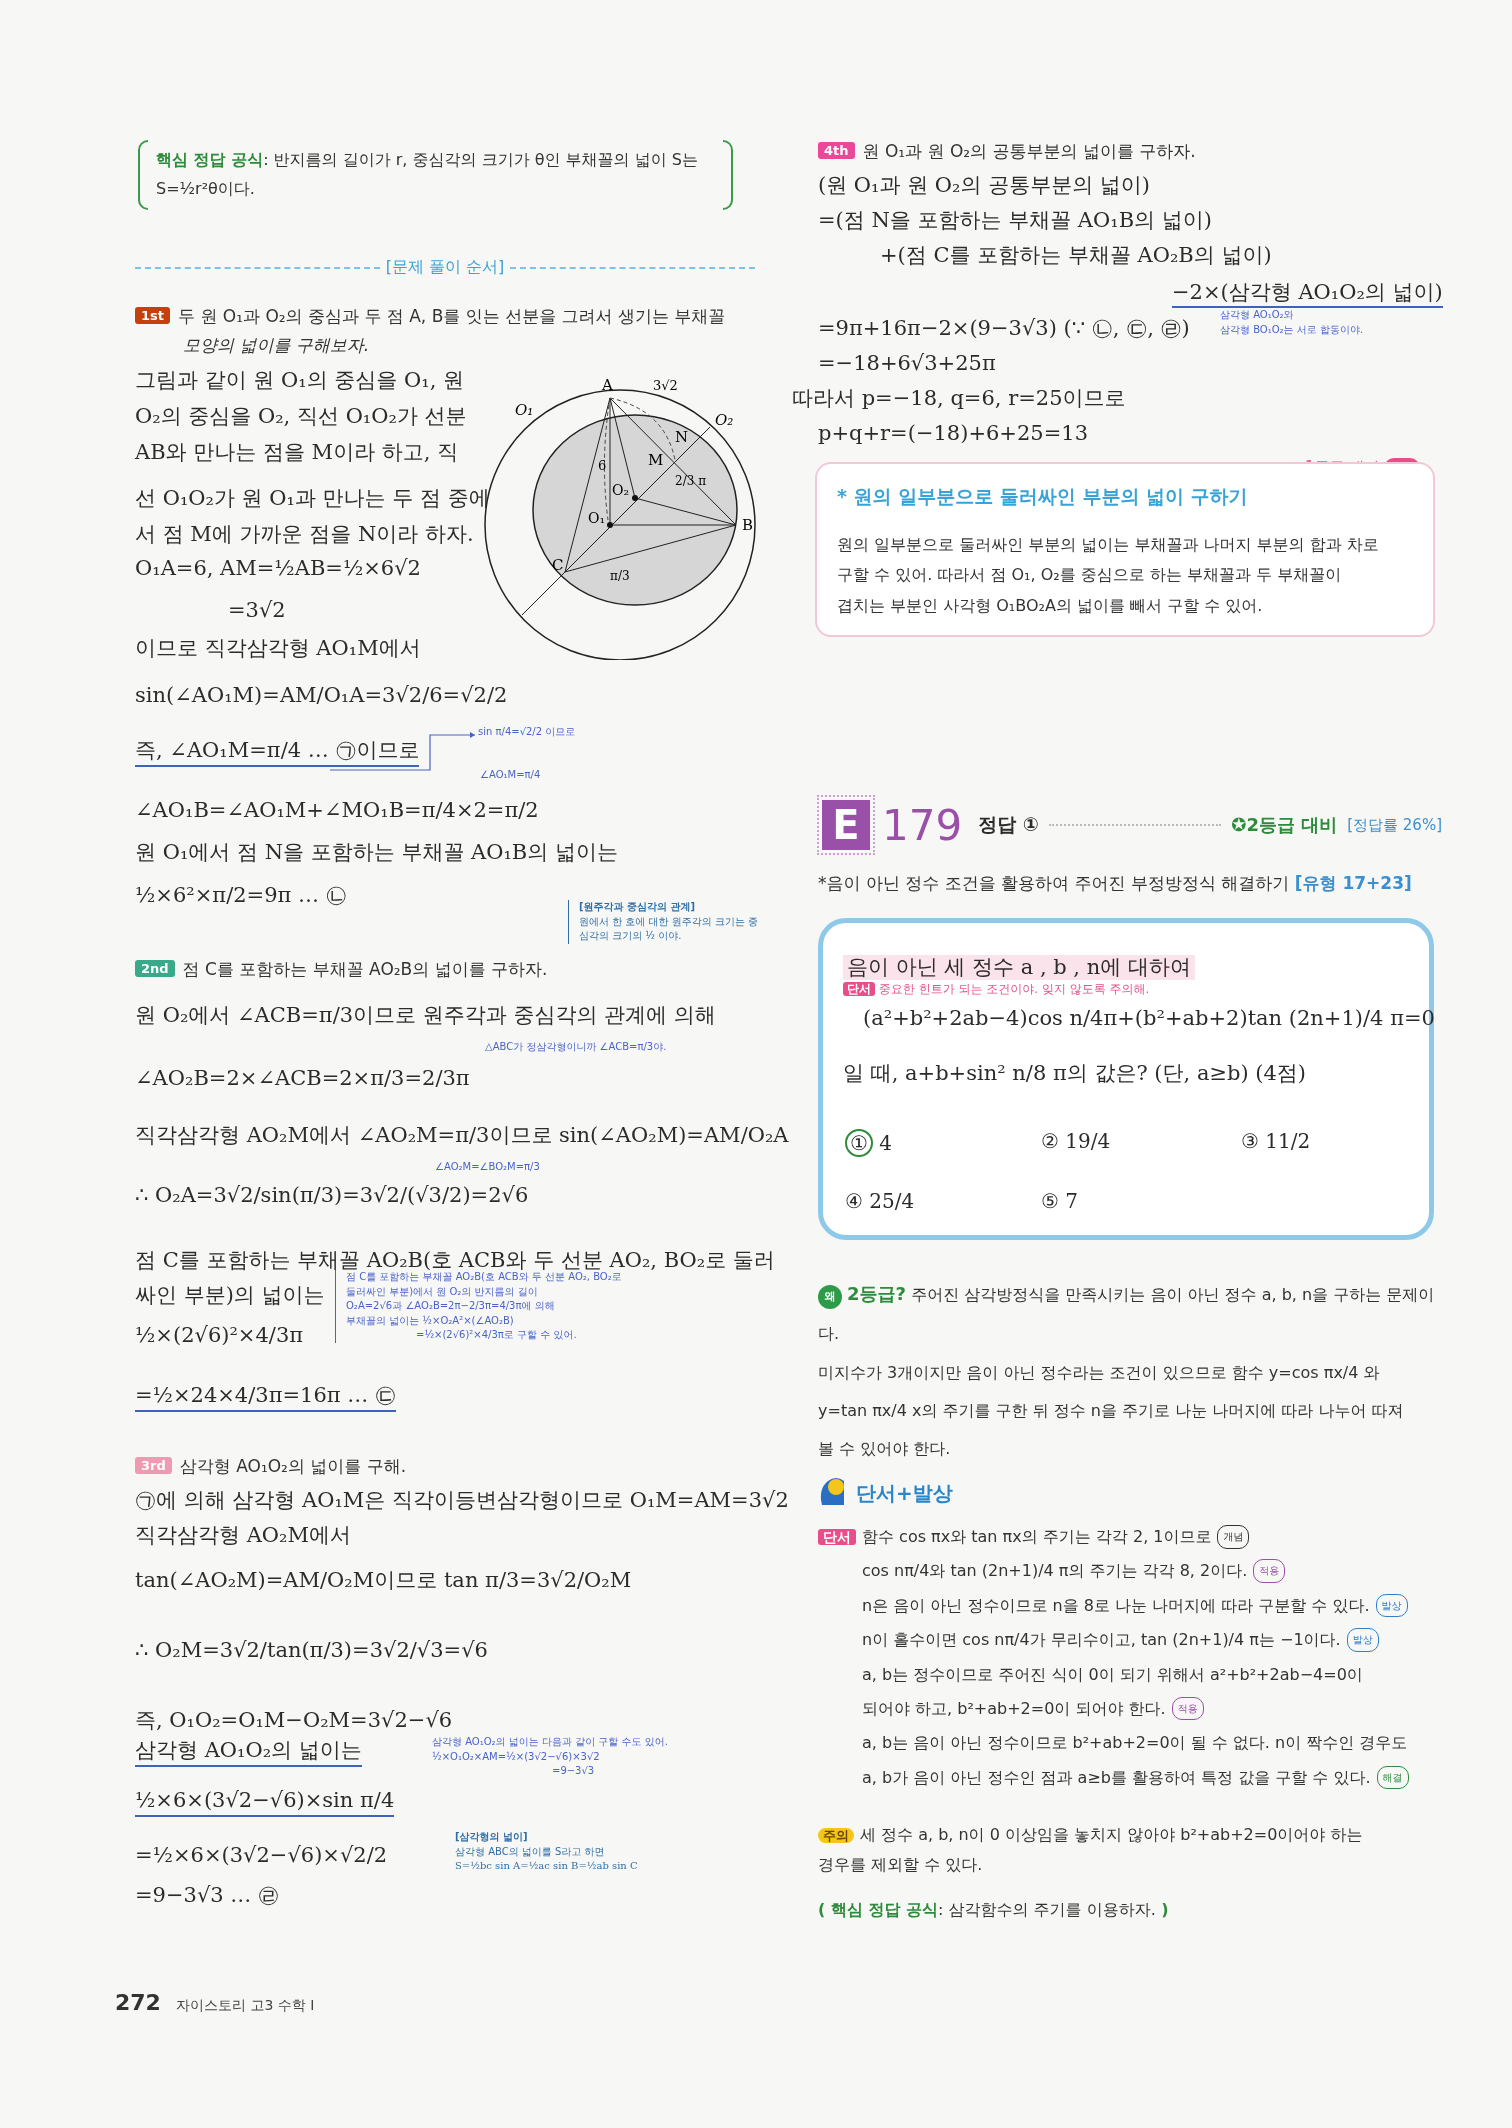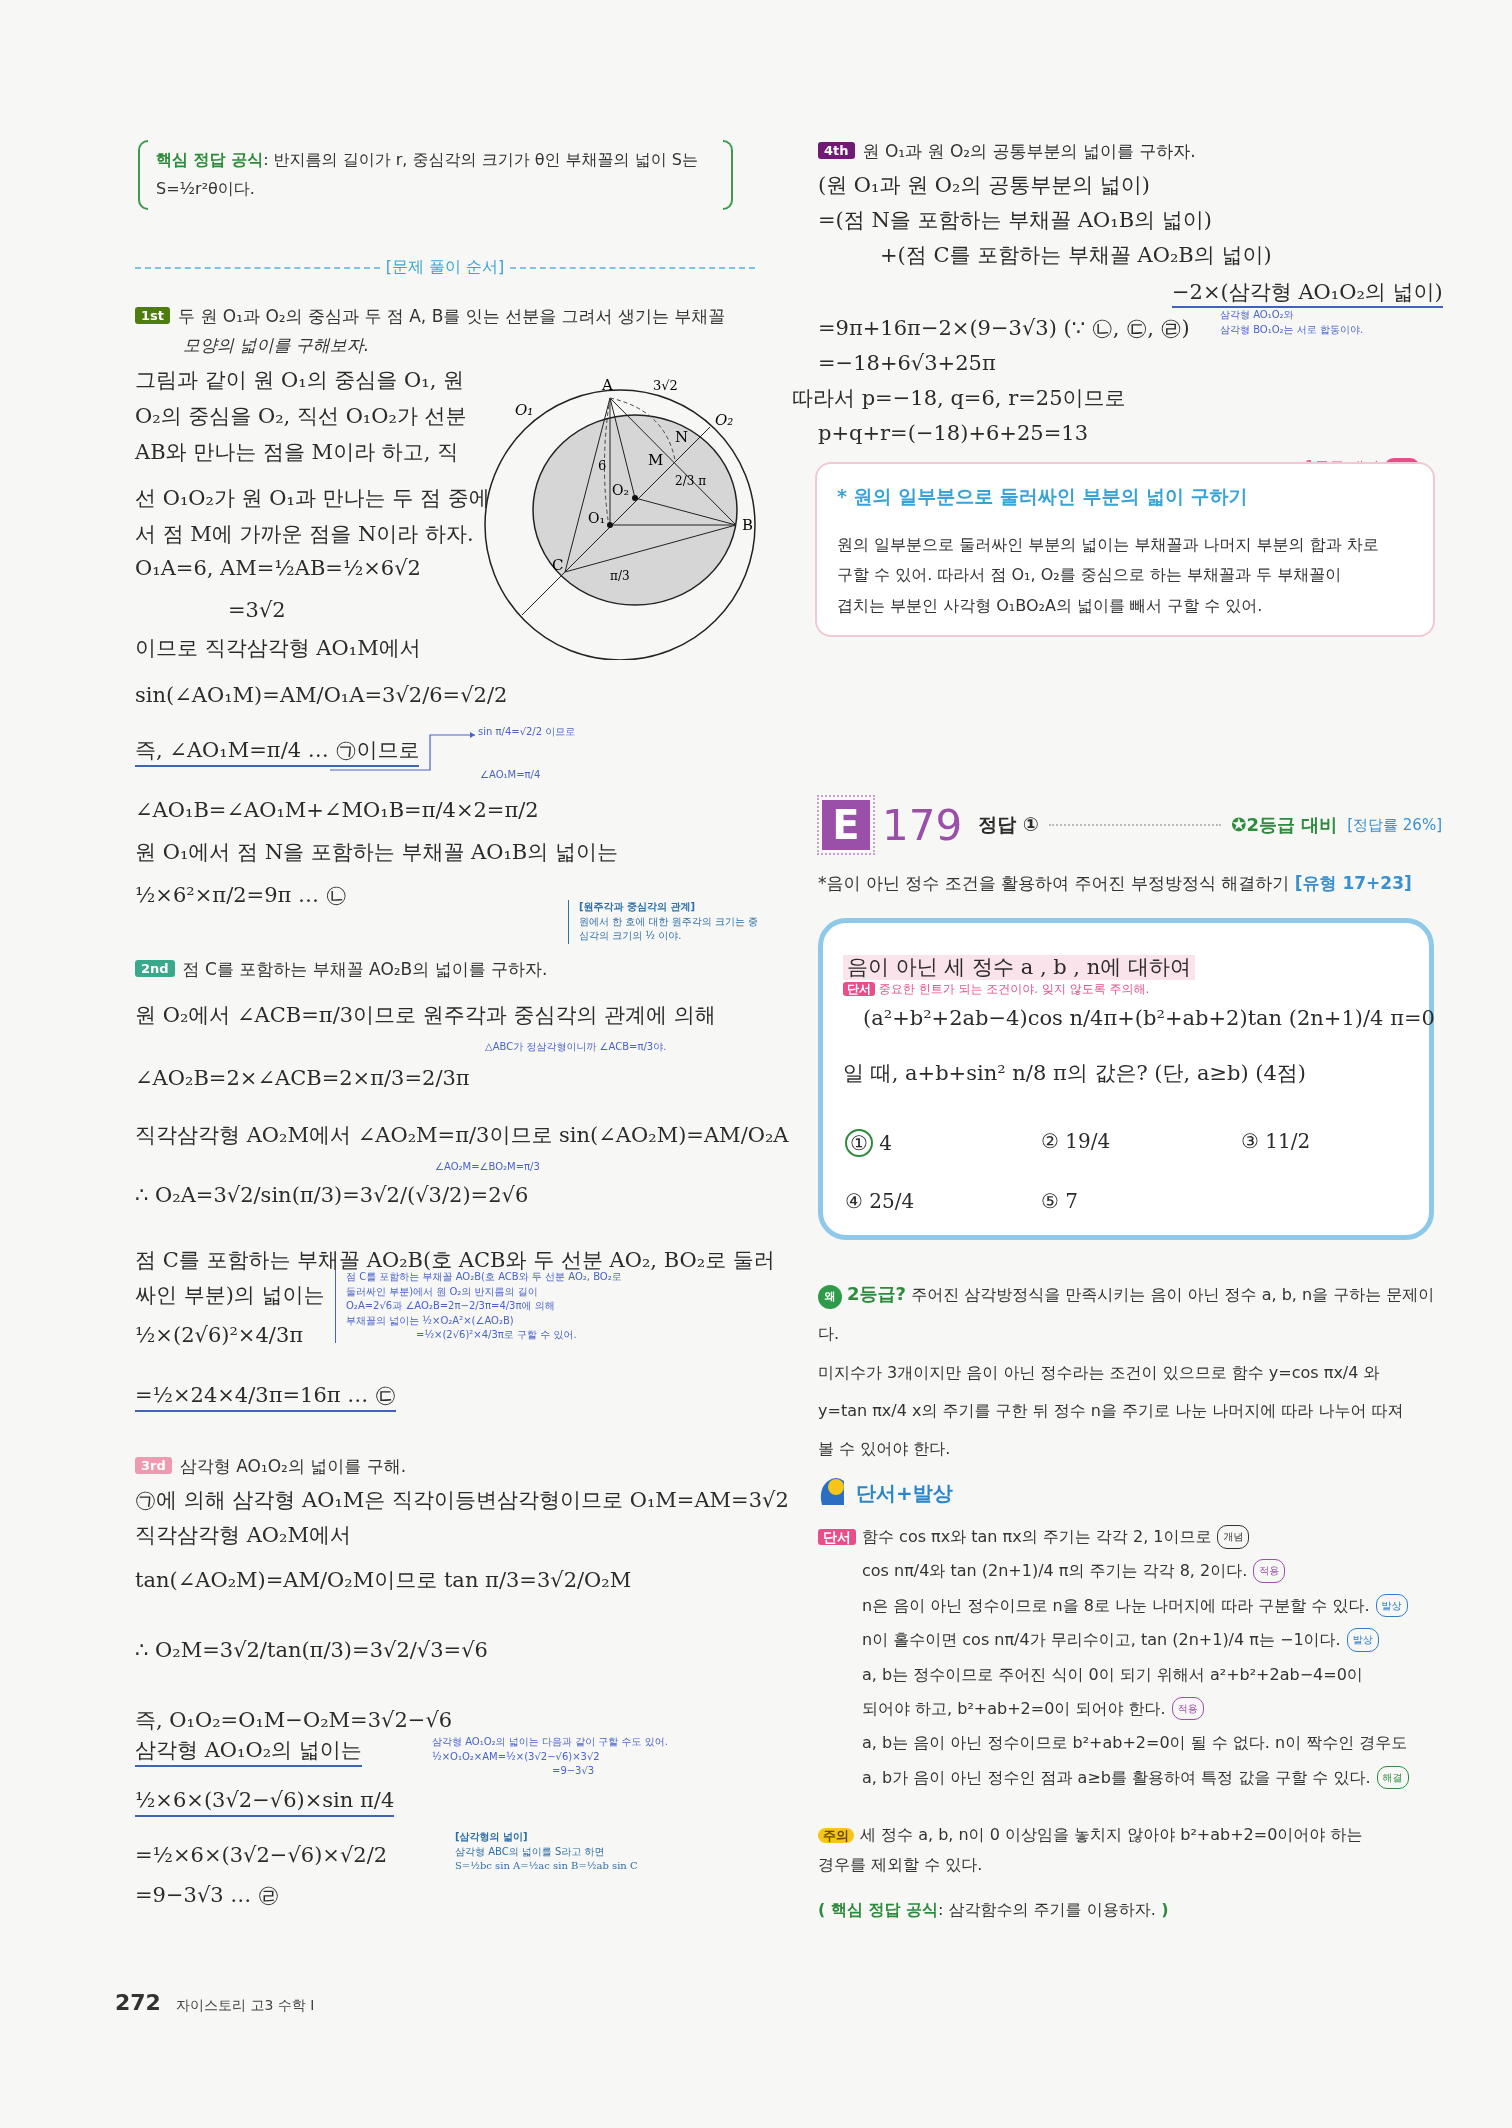--- a/index.html
+++ b/index.html
@@ -4,21 +4,21 @@
 <style>
   * { box-sizing: border-box; margin: 0; padding: 0; }
   html, body { width: 1512px; height: 2128px; background: #f7f7f6; }
   body { position: relative; font-family: "DejaVu Serif", "Liberation Serif", serif; color: #2b2b2b; overflow: hidden; }
   .sans { font-family: "DejaVu Sans", "Liberation Sans", sans-serif; }
   .abs { position: absolute; }
   .line { font-size: 21px; line-height: 1.0; white-space: nowrap; }
   .note { font-family: "DejaVu Sans", "Liberation Sans", sans-serif; color: #4a63c9; font-size: 10px; line-height: 1.45; }
   .note.teal { color: #2f6fa8; }
   .step-badge { display: inline-block; font-family: "DejaVu Sans", sans-serif; font-size: 13px; font-weight: bold; color: #fff; padding: 1px 6px; border-radius: 3px; margin-right: 8px; vertical-align: 2px; }
-  .b1 { background: #4d7c0f; } .b2 { background: #3aa88a; } .b3 { background: #ee9ab0; } .b4 { background: #701a75; }
+  .b1 { background: #c2410c; } .b2 { background: #3aa88a; } .b3 { background: #ee9ab0; } .b4 { background: #ec4899; }
   .step-title { font-family: "DejaVu Sans", sans-serif; font-size: 17px; color: #333; }
   .core-box { position: relative; padding: 8px 18px; font-family: "DejaVu Sans", sans-serif; font-size: 16px; line-height: 1.8; color: #333; }
   .core-box::before, .core-box::after { content: ""; position: absolute; top: 2px; bottom: 2px; width: 8px; border: 2px solid #3c9a4a; }
   .core-box::before { left: 0; border-right: none; border-radius: 10px 0 0 10px; }
   .core-box::after { right: 0; border-left: none; border-radius: 0 10px 10px 0; }
   .green-bold { color: #2e8b3c; font-weight: bold; }
   .dash-title { display: flex; align-items: center; font-family: "DejaVu Sans", sans-serif; color: #3aa3d6; font-size: 16px; }
   .dash-title .dl { flex: 1; border-top: 2px dashed #7cc3e6; }
   .dash-title span.t { padding: 0 6px; }
   .ul-blue { border-bottom: 2px solid #3d64b8; }

